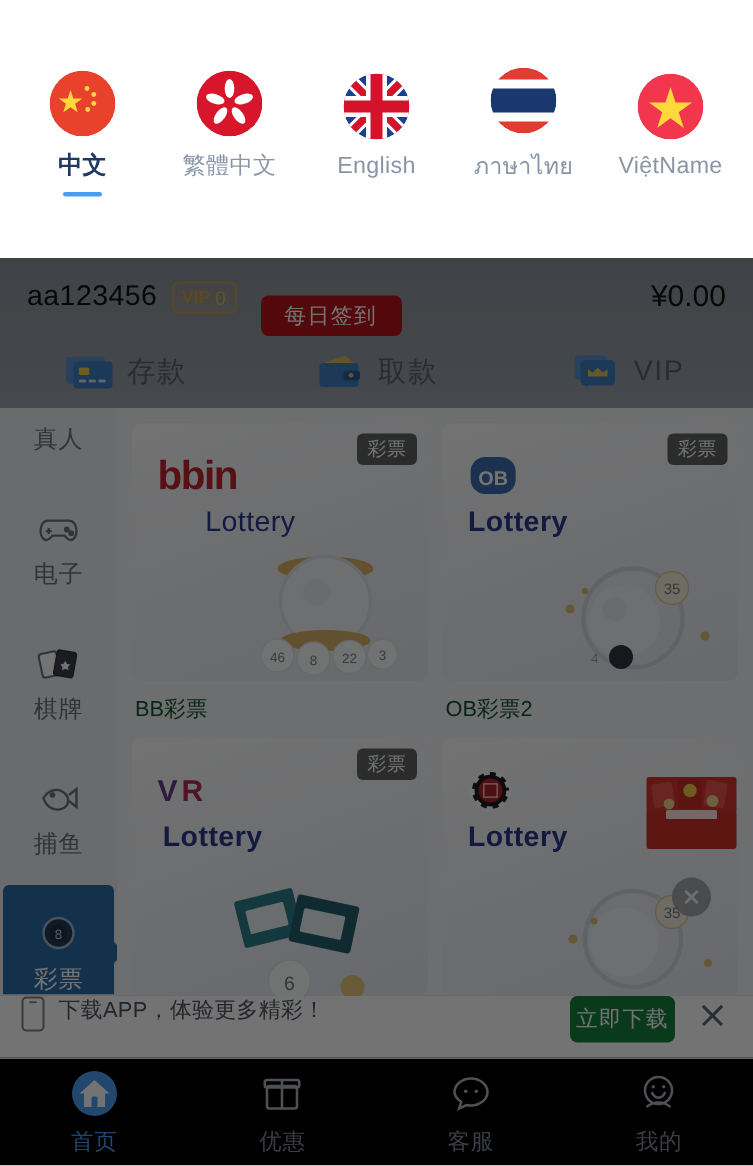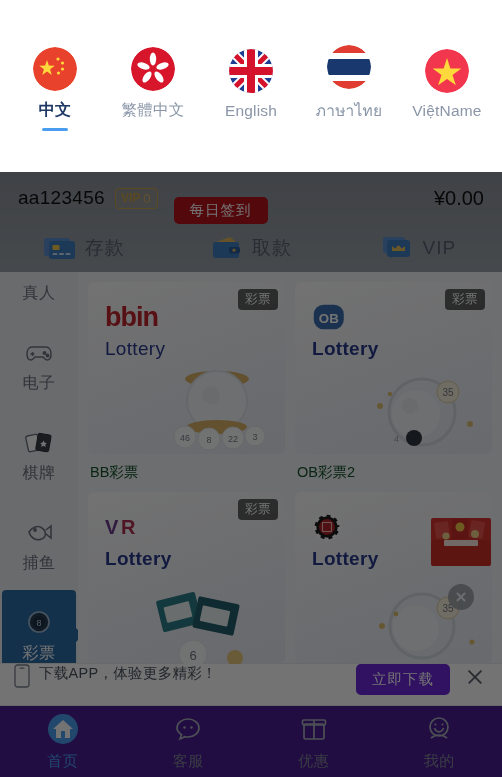--- a/index.html
+++ b/index.html
@@ -98,21 +98,21 @@
   .card { position: relative; cursor: pointer; }
   .card-thumb {
     position: relative; height: 172px; border-radius: 6px; overflow: hidden;
     background: linear-gradient(160deg,#fdfdfd 0%, #eef1f6 55%, #e6ebf2 100%);
   }
   .card-badge {
     position: absolute; right: 7px; top: 7px; z-index: 3;
     background: rgba(40,40,40,.72); color: #fff; font-size: 12.5px;
     border-radius: 4px; padding: 2px 7px; letter-spacing: .5px;
   }
-  .brand-wrap { position: absolute; left: 17px; top: 20px; z-index: 2; }
+  .brand-wrap { position: absolute; left: 17px; top: 20px; z-index: 2; text-align: right; }
   .brand-logo { height: 30px; display: block; margin-bottom: 6px; }
   .brand-sub { font-size: 19px; color: #2b3a8f; letter-spacing: .3px; }
   .brand-sub.bold { font-weight: bold; }
   .card-art { position: absolute; right: 4px; bottom: 0; z-index: 1; }
   .card-name { font-size: 14.5px; color: #14532d; padding: 9px 2px 0 2px; }
 
   
   .promo-float { position: absolute; right: 10px; top: 342px; z-index: 12; width: 62px; }
   .promo-close {
     width: 26px; height: 26px; border-radius: 50%; background: rgba(150,155,162,.85);
@@ -126,37 +126,37 @@
   .promo-close::after { transform: rotate(-45deg); }
 
   
   .dl-bar {
     position: absolute; left: 0; bottom: 72px; width: 100%; height: 42px;
     background: #ffffff; display: flex; align-items: flex-start; padding: 0 14px;
     border-top: 1px solid #e8e9ec;
   }
   .dl-text { font-size: 14.5px; color: #4d5560; margin-left: 9px; letter-spacing: .3px; }
   .dl-btn {
-    margin-left: auto; background: #6d28d9; color: #fff; font-size: 14.5px;
-    padding: 6px 16px; border-radius: 5px; border: none; cursor: pointer; letter-spacing: 1px;
+    margin-left: auto; background: #15803d; color: #fff; font-size: 14.5px;
+    padding: 6px 4px; border-radius: 5px; border: none; cursor: pointer; letter-spacing: 1px;
   }
   .dl-close {
     width: 26px; height: 26px; margin-left: 12px; position: relative; cursor: pointer;
   }
   .dl-close::before, .dl-close::after {
     content: ""; position: absolute; left: 4px; top: 12px; width: 18px; height: 1.8px;
     background: #5d6570;
   }
   .dl-close::before { transform: rotate(45deg); }
   .dl-close::after { transform: rotate(-45deg); }
 
   
   .tabbar {
     position: absolute; left: 0; bottom: 0; width: 100%; height: 72px;
-    background: #4c1d95; display: flex; border-top: 1px solid #e8e9ec;
+    background: #000000; display: flex; border-top: 1px solid #e8e9ec;
   }
   .tab {
     flex: 1; display: flex; flex-direction: column; align-items: center; justify-content: center;
     gap: 6px; cursor: pointer;
   }
   .tab .t-label { font-size: 15px; color: #7e8794; letter-spacing: .5px; }
   .tab.active .t-label { color: #4b9df0; }
   .tab-icon { width: 34px; height: 34px; display: block; }
 
   
@@ -413,33 +413,33 @@
       <div class="tab active">
         <svg class="tab-icon" viewBox="0 0 34 34">
           <circle cx="17" cy="17" r="15" fill="#4b9df0"></circle>
           <path d="M17 8 L27 17 H24 V26 H10 V17 H7 Z" fill="#ffffff"></path>
           <rect x="15" y="19" width="4" height="7" rx="1" fill="#4b9df0"></rect>
         </svg>
         <span class="t-label">首页</span>
       </div>
       <div class="tab">
         <svg class="tab-icon" viewBox="0 0 34 34" fill="none" stroke="#aab2bd" stroke-width="1.7">
+          <rect x="7" y="12" width="20" height="15" rx="1.5"></rect>
+          <rect x="5.5" y="8" width="23" height="5" rx="1.5"></rect>
+          <path d="M17 8v19"></path>
+        </svg>
+        <span class="t-label">优惠</span>
+      </div>
+      <div class="tab">
+        <svg class="tab-icon" viewBox="0 0 34 34" fill="none" stroke="#aab2bd" stroke-width="1.7">
           <path d="M17 7c6 0 11 4 11 9s-5 9-11 9c-1 0-2 0-3-.3l-5 2.3 1.5-4.3C8.2 21 6 18.2 6 16c0-5 5-9 11-9z"></path>
           <circle cx="13.5" cy="15.5" r="1.2" fill="#aab2bd" stroke="none"></circle>
           <circle cx="20.5" cy="15.5" r="1.2" fill="#aab2bd" stroke="none"></circle>
         </svg>
         <span class="t-label">客服</span>
-      </div>
-      <div class="tab">
-        <svg class="tab-icon" viewBox="0 0 34 34" fill="none" stroke="#aab2bd" stroke-width="1.7">
-          <rect x="7" y="12" width="20" height="15" rx="1.5"></rect>
-          <rect x="5.5" y="8" width="23" height="5" rx="1.5"></rect>
-          <path d="M17 8v19"></path>
-        </svg>
-        <span class="t-label">优惠</span>
       </div>
       <div class="tab">
         <svg class="tab-icon" viewBox="0 0 34 34" fill="none" stroke="#aab2bd" stroke-width="1.7">
           <circle cx="17" cy="15" r="9"></circle>
           <path d="M12.5 16c1 2.5 3 3.8 4.5 3.8s3.5-1.3 4.5-3.8"></path>
           <circle cx="13.5" cy="12.5" r="1.1" fill="#aab2bd" stroke="none"></circle>
           <circle cx="20.5" cy="12.5" r="1.1" fill="#aab2bd" stroke="none"></circle>
           <path d="M9 26c2.5-2 5-3 8-3s5.5 1 8 3"></path>
         </svg>
         <span class="t-label">我的</span>

